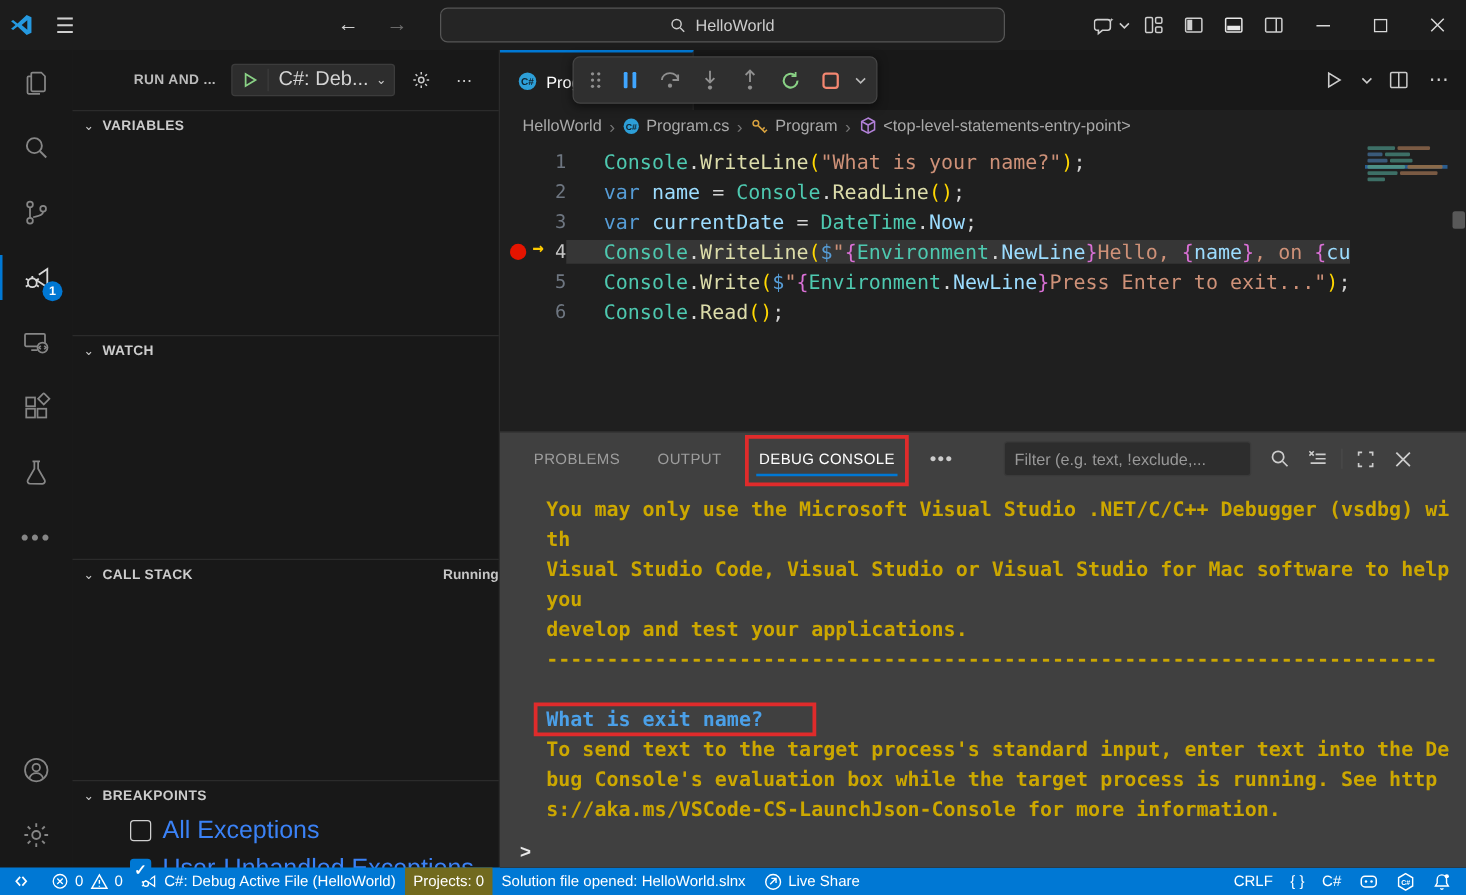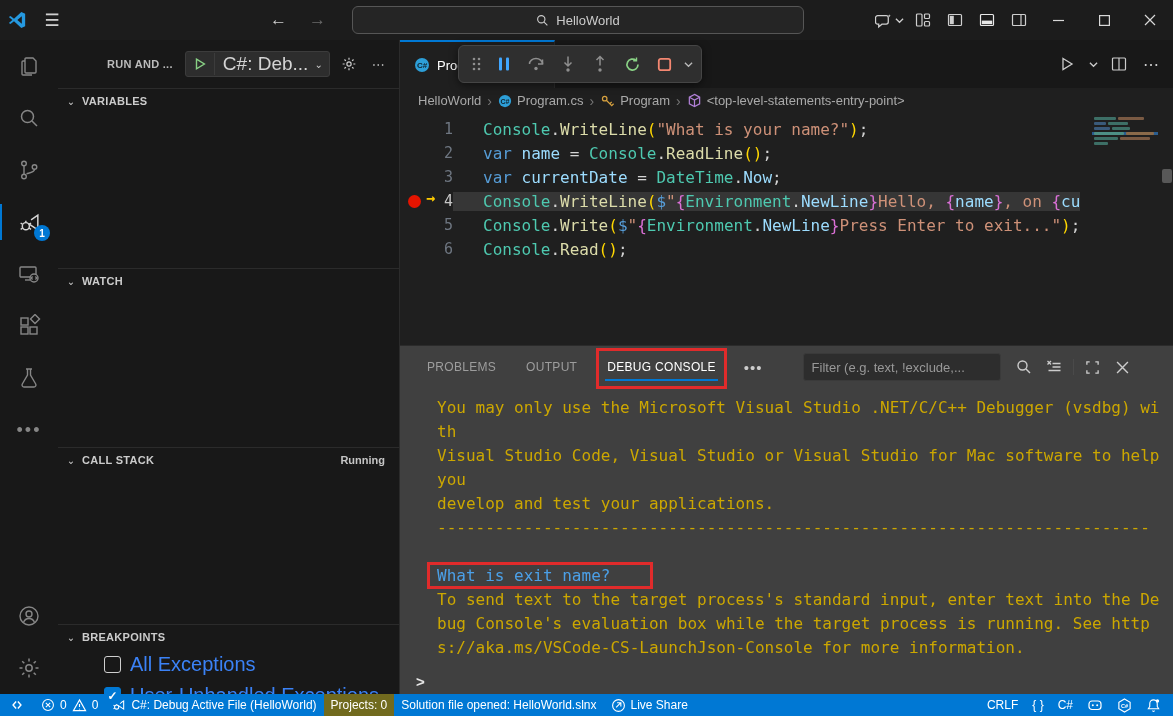--- a/index.html
+++ b/index.html
@@ -32,28 +32,28 @@
   .ab-badge { position:absolute; right:8px; bottom:7px; min-width:16px; height:16px; border-radius:8px; background:#0078d4;
     color:#fff; font-size:10px; display:flex; align-items:center; justify-content:center; font-weight:bold; }
   .ab-spacer { flex:1; }
 
   
   .sidebar { width:342px; background:#181818; border-right:1px solid #2b2b2b; display:flex; flex-direction:column; flex:none; font-size:13px; }
   .sb-header { height:48px; display:flex; align-items:center; padding:0 10px 0 20px; gap:8px; flex:none; }
   .sb-title { font-size:11px; font-weight:bold; color:#bbbbbb; letter-spacing:.3px; white-space:nowrap;padding-left:29px; }
   .launch-box { display:flex; align-items:center; background:#2d2d2d; border:1px solid #3c3c3c; border-radius:3px; height:26px; margin-left:4px; cursor:pointer; }
   .launch-play { width:28px; display:flex; justify-content:center; color:#89d185; }
-  .launch-label { border-left:1px solid #3c3c3c; padding:0 4px 0 8px; color:#d4d4d4; font-size:19px; white-space:nowrap; }
+  .launch-label { border-left:1px solid #3c3c3c; padding:0 4px 0 8px; color:#d4d4d4; font-size:16px; white-space:nowrap; }
   .launch-chev { padding:0 6px 0 2px; color:#cccccc; font-size:10px; }
   .sb-gear, .sb-dots { width:26px; height:24px; display:flex; align-items:center; justify-content:center; color:#cccccc; cursor:pointer; }
   .sb-section { border-top:1px solid #2b2b2b; flex:none; }
   .sb-sec-head { height:24px; display:flex; align-items:center; gap:4px; padding-left:6px; cursor:pointer; }
   .sb-sec-chev { color:#cccccc; font-size:10px; width:14px; text-align:center; }
   .sb-sec-label { font-size:11px; font-weight:bold; color:#cccccc; letter-spacing:.3px; }
-  .sb-sec-right { margin-left:auto; margin-right:14px; font-size:11px; font-weight:bold; color:#c5c5c5; }
+  .sb-sec-right { margin-left:auto; font-size:11px; font-weight:bold; color:#c5c5c5; }
   .bp-row { display:flex; align-items:center; gap:9px; padding:4px 0 4px 46px; color:#3b82f6; font-size:20px; cursor:pointer; }
   .cb { width:17px; height:17px; border-radius:3px; border:1px solid #cfcfcf; background:transparent; flex:none; position:relative; }
   .cb.checked { background:#0078d4; border-color:#0078d4; }
   .cb.checked::after { content:"✓"; position:absolute; inset:0; color:#fff; font-size:12px; font-weight:bold; display:flex; align-items:center; justify-content:center; }
 
   
   .editor-col { flex:1; display:flex; flex-direction:column; min-width:0; background:#1f1f1f; position:relative; }
   .tabbar { height:48px; background:#181818; display:flex; flex:none; position:relative; }
   .tab { width:155px; height:48px; background:#1f1f1f; border-top:2px solid #0078d4; border-right:1px solid #2b2b2b;
     display:flex; align-items:center; gap:7px; padding-left:14px; color:#ffffff; font-size:13px; cursor:pointer; }
@@ -87,21 +87,21 @@
   .panel-tabs { height:42px; flex:none; display:flex; align-items:center; padding-left:25px; position:relative; }
   .ptab { height:42px; display:flex; align-items:center; padding:0 2px; margin-right:26px; font-size:12px; color:#9d9d9d; letter-spacing:.3px; cursor:pointer; position:relative; }
   .ptab.active { color:#ffffff; }
   .ptab.active::after { content:""; position:absolute; left:0; right:0; bottom:7px; height:2px; background:#0078d4; }
   .ptab-dots { color:#cccccc; font-size:15px; margin-right:40px; cursor:pointer; letter-spacing:1px; }
   .filter-box { width:198px; height:28px; background:#2d2d2d; border:1px solid #3a3a3a; border-radius:3px; color:#989898;
     font-size:13px; padding:0 8px; display:flex; align-items:center; cursor:text; white-space:nowrap; overflow:hidden; }
   .panel-ic { width:30px; height:26px; display:flex; align-items:center; justify-content:center; color:#cccccc; cursor:pointer; }
   .panel-sep { width:1px; height:16px; background:#4a4a4a; margin:0 4px; }
   .console-out { flex:1; padding:10px 0 0 37px; font-family:"DejaVu Sans Mono", monospace; font-size:16px; overflow:hidden; }
-  .console-line { height:24px; white-space:pre; }
+  .console-line { height:24px; white-space:pre;font-weight:bold; }
   .console-line.warn { color:#cca700; }
   .console-line.info { color:#4ba0e8; }
   .console-line .boxed { display:inline-block; border:3px solid #e02b2b; padding:1px 40px 1px 7px; margin:-4px 0 0 -10px; }
   .console-input { height:26px; flex:none; display:flex; align-items:center; padding-left:16px; color:#e8e8e8; font-weight:bold; font-size:15px; cursor:text; }
 
   
   .dbg-toolbar { position:absolute; left:458px; top:45px; height:38px; background:#2f2f2f; border:1px solid #454545;
     border-radius:6px; box-shadow:0 2px 8px rgba(0,0,0,.5); display:flex; align-items:center; padding:0 6px; gap:2px; z-index:30; }
   .dbg-ic { width:30px; height:30px; display:flex; align-items:center; justify-content:center; cursor:pointer; }
   .dbg-grip { color:#8f8f8f; cursor:grab; width:22px; }

